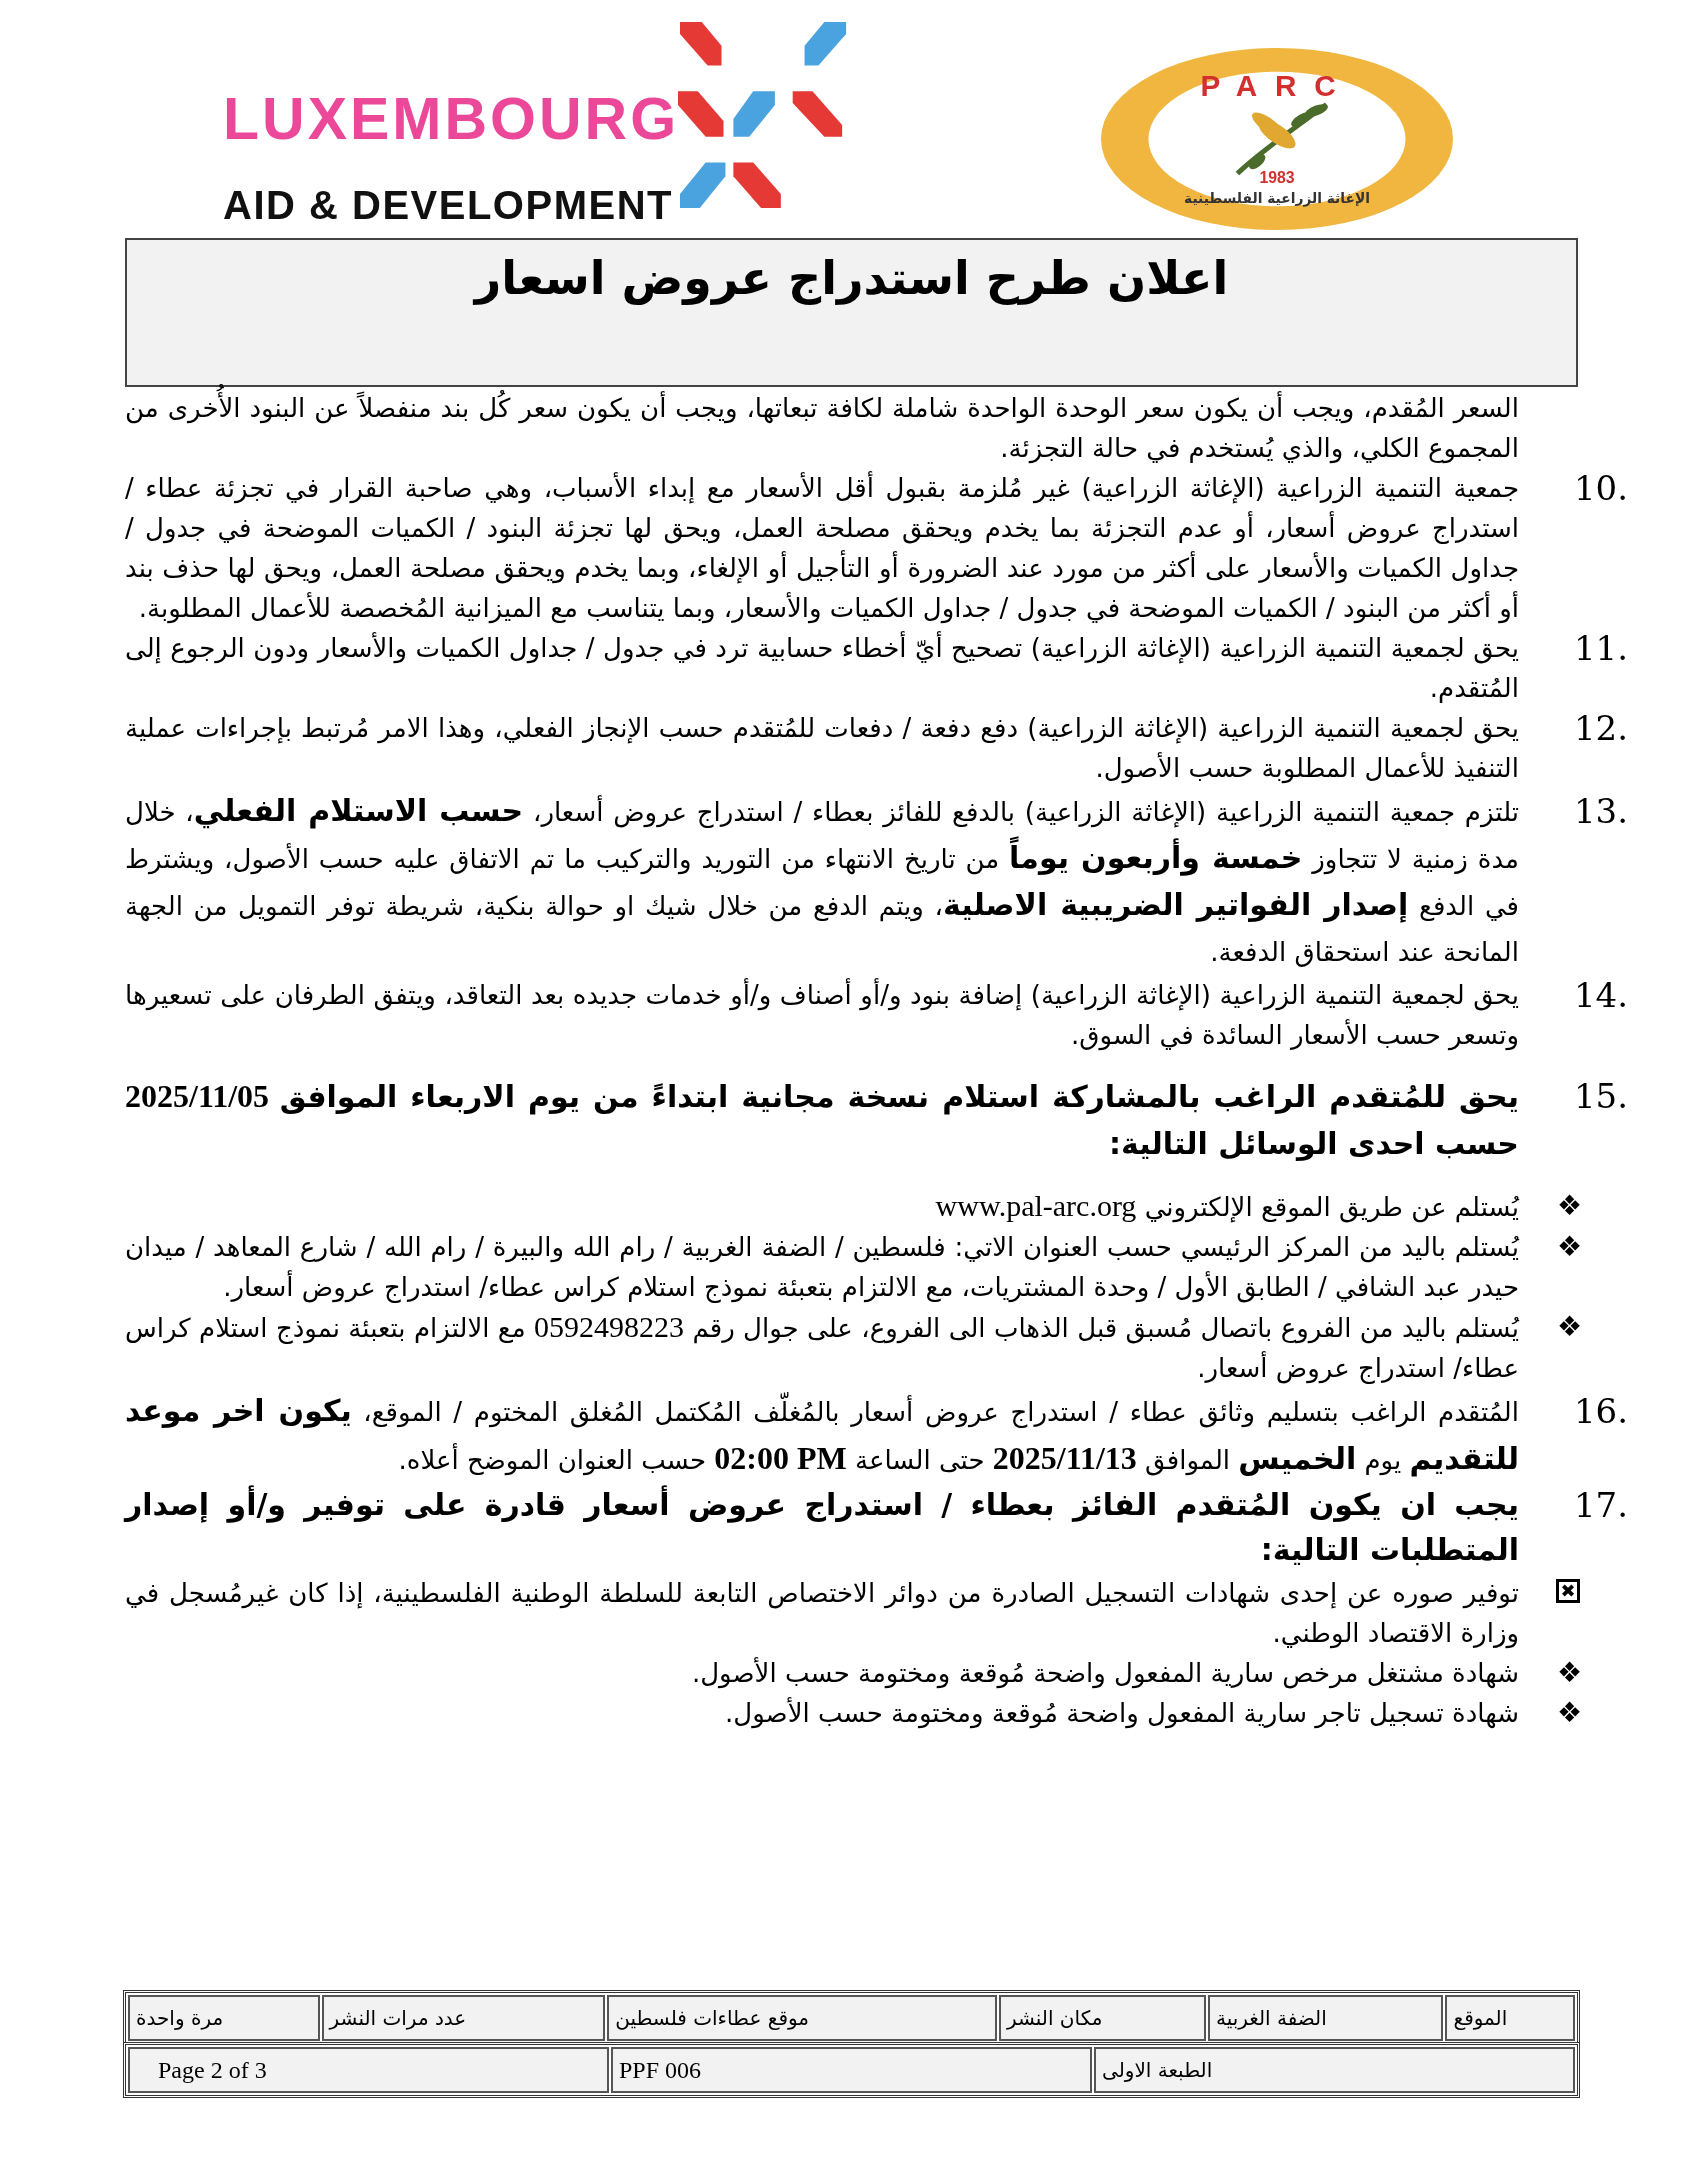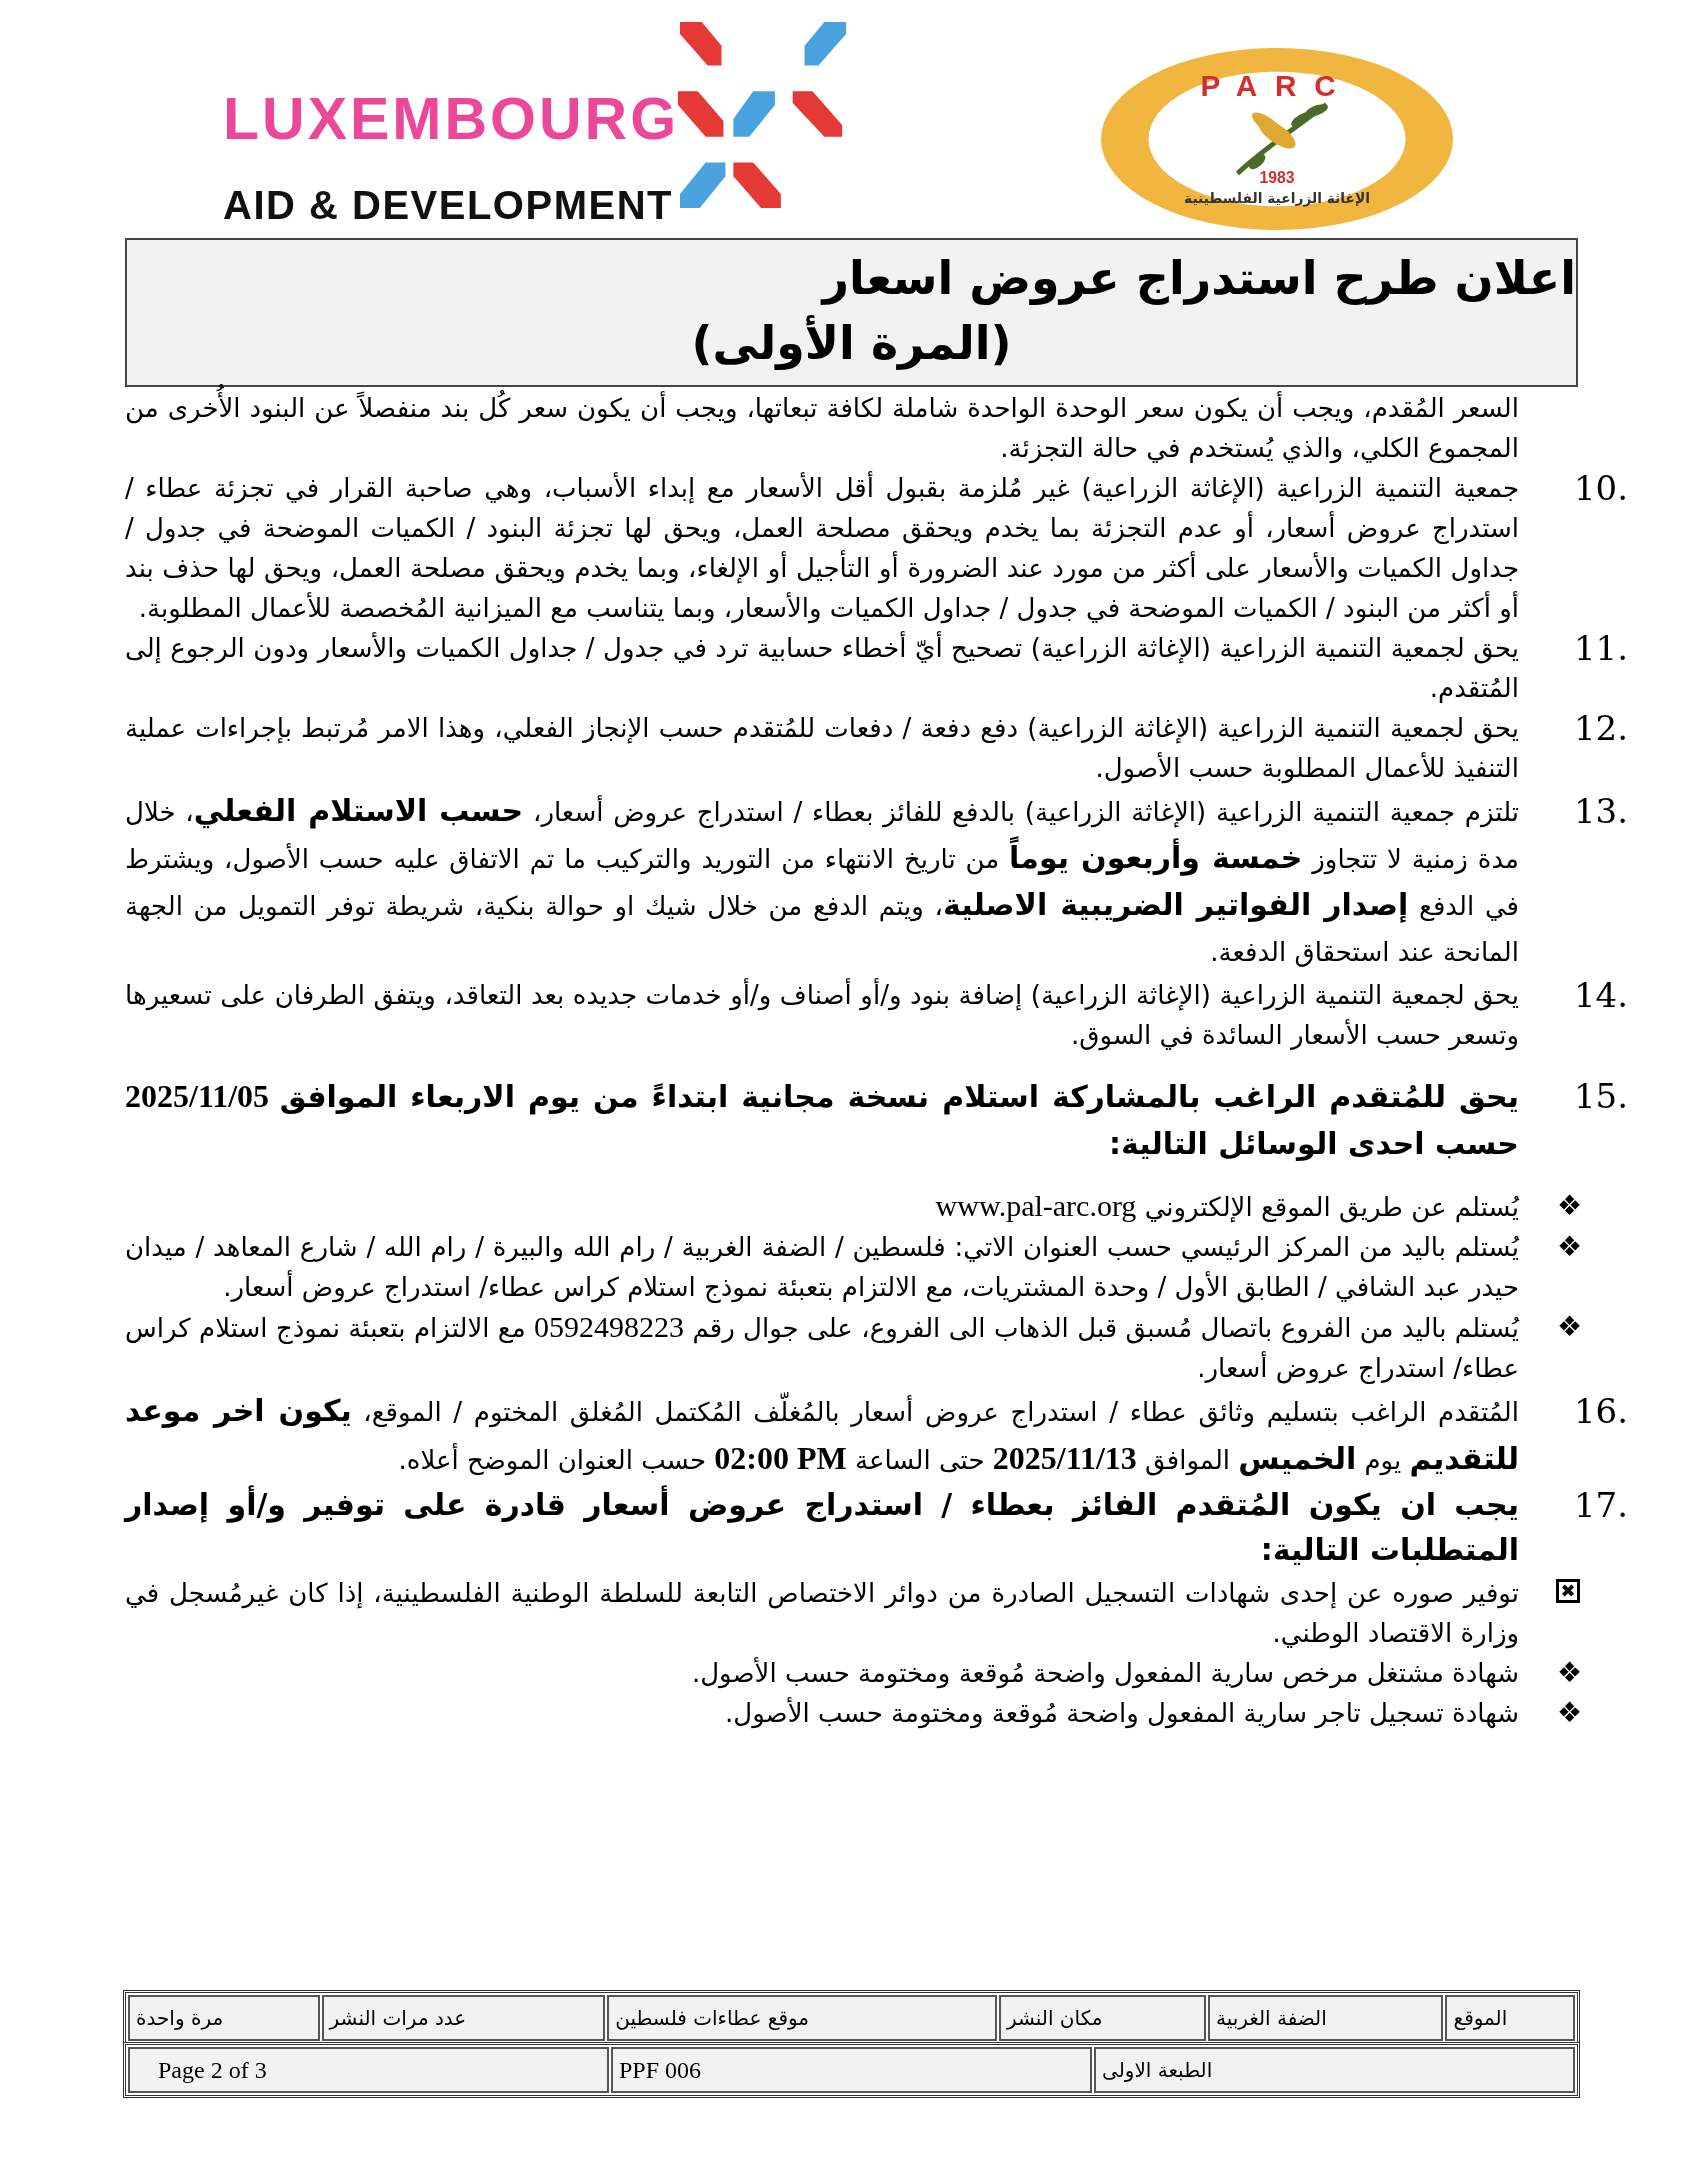--- a/index.html
+++ b/index.html
@@ -9,21 +9,21 @@
   .lux-logo { position: absolute; left: 223px; top: 20px; width: 634px; height: 198px; }
   .lux-text1 { position: absolute; left: 0; top: 65px; font-family: "Liberation Sans", sans-serif; font-weight: bold; font-size: 59px; letter-spacing: 3px; color: #ec4899; }
   .lux-text2 { position: absolute; left: 0; top: 147px; font-family: "Liberation Sans", sans-serif; font-weight: bold; font-size: 40px; letter-spacing: 1.5px; color: #111; margin-top: 16px; }
   .lux-mark { position: absolute; left: 455px; top: 0; width: 178px; height: 188px; }
 
   .parc-logo { position: absolute; left: 1099px; top: 45px; width: 356px; height: 188px; }
 
   
   .title-box { position: absolute; left: 125px; top: 238px; width: 1453px; height: 149px; border: 2px solid #444; background: #f2f2f2; box-sizing: border-box; text-align: center; }
   .title-line { font-family: "DejaVu Sans", sans-serif; font-weight: bold; font-size: 46px; line-height: 65px; direction: rtl; }
-  .title-line.first { margin-top: 6px; text-align: right; }
+  .title-line.first { margin-top: 6px; }
 
   
   .content { position: absolute; left: 125px; top: 388px; width: 1453px; direction: rtl; text-align: justify; font-family: "DejaVu Sans", sans-serif; font-size: 26px; line-height: 40px; }
   .para { position: relative; padding-right: 59px; }
   .para .num { position: absolute; right: -50px; top: 0; font-family: "DejaVu Serif", serif; font-size: 34px; direction: ltr; }
   .big { font-size: 30px; font-weight: bold; }
   .gap { height: 18px; }
   .bullet { position: relative; padding-right: 59px; }
   .bullet .mark { position: absolute; right: -4px; top: 0; font-size: 28px; }
   .box-mark { position: absolute; right: -2px; top: 6px; width: 24px; height: 24px; border: 3px solid #000; box-sizing: border-box; font-size: 18px; line-height: 18px; text-align: center; font-weight: bold; }
@@ -72,21 +72,20 @@
     <ellipse cx="160" cy="118" rx="10" ry="5" fill="#4a6b2a" transform="rotate(-40 160 118)"></ellipse>
     <ellipse cx="180" cy="90" rx="22" ry="9" fill="#e0a830" transform="rotate(35 180 90)"></ellipse>
     <ellipse cx="170" cy="80" rx="18" ry="7" fill="#e0a830" transform="rotate(35 170 80)"></ellipse>
     <text x="180" y="140" text-anchor="middle" font-family="Liberation Sans, sans-serif" font-weight="bold" font-size="16" fill="#d32f2f">1983</text>
     <text x="180" y="160" text-anchor="middle" font-family="DejaVu Sans, sans-serif" font-weight="bold" font-size="14" fill="#333">الإغاثة الزراعية الفلسطينية</text>
   </svg>
 </div>
 
 <div class="title-box">
   <div class="title-line first">اعلان طرح استدراج عروض اسعار</div>
-  <div class="title-line">(المرة الأولى)</div>
 </div>
 
 <div class="content">
   <div class="para">
     <span>السعر المُقدم، ويجب أن يكون سعر الوحدة الواحدة شاملة لكافة تبعاتها، ويجب أن يكون سعر كُل بند منفصلاً عن البنود الأُخرى من المجموع الكلي، والذي يُستخدم في حالة التجزئة.</span>
   </div>
 
   <div class="para">
     <span class="num">10.</span>
     <span>جمعية التنمية الزراعية (الإغاثة الزراعية) غير مُلزمة بقبول أقل الأسعار مع إبداء الأسباب، وهي صاحبة القرار في تجزئة عطاء / استدراج عروض أسعار، أو عدم التجزئة بما يخدم ويحقق مصلحة العمل، ويحق لها تجزئة البنود / الكميات الموضحة في جدول / جداول الكميات والأسعار على أكثر من مورد عند الضرورة أو التأجيل أو الإلغاء، وبما يخدم ويحقق مصلحة العمل، ويحق لها حذف بند أو أكثر من البنود / الكميات الموضحة في جدول / جداول الكميات والأسعار، وبما يتناسب مع الميزانية المُخصصة للأعمال المطلوبة.</span>

